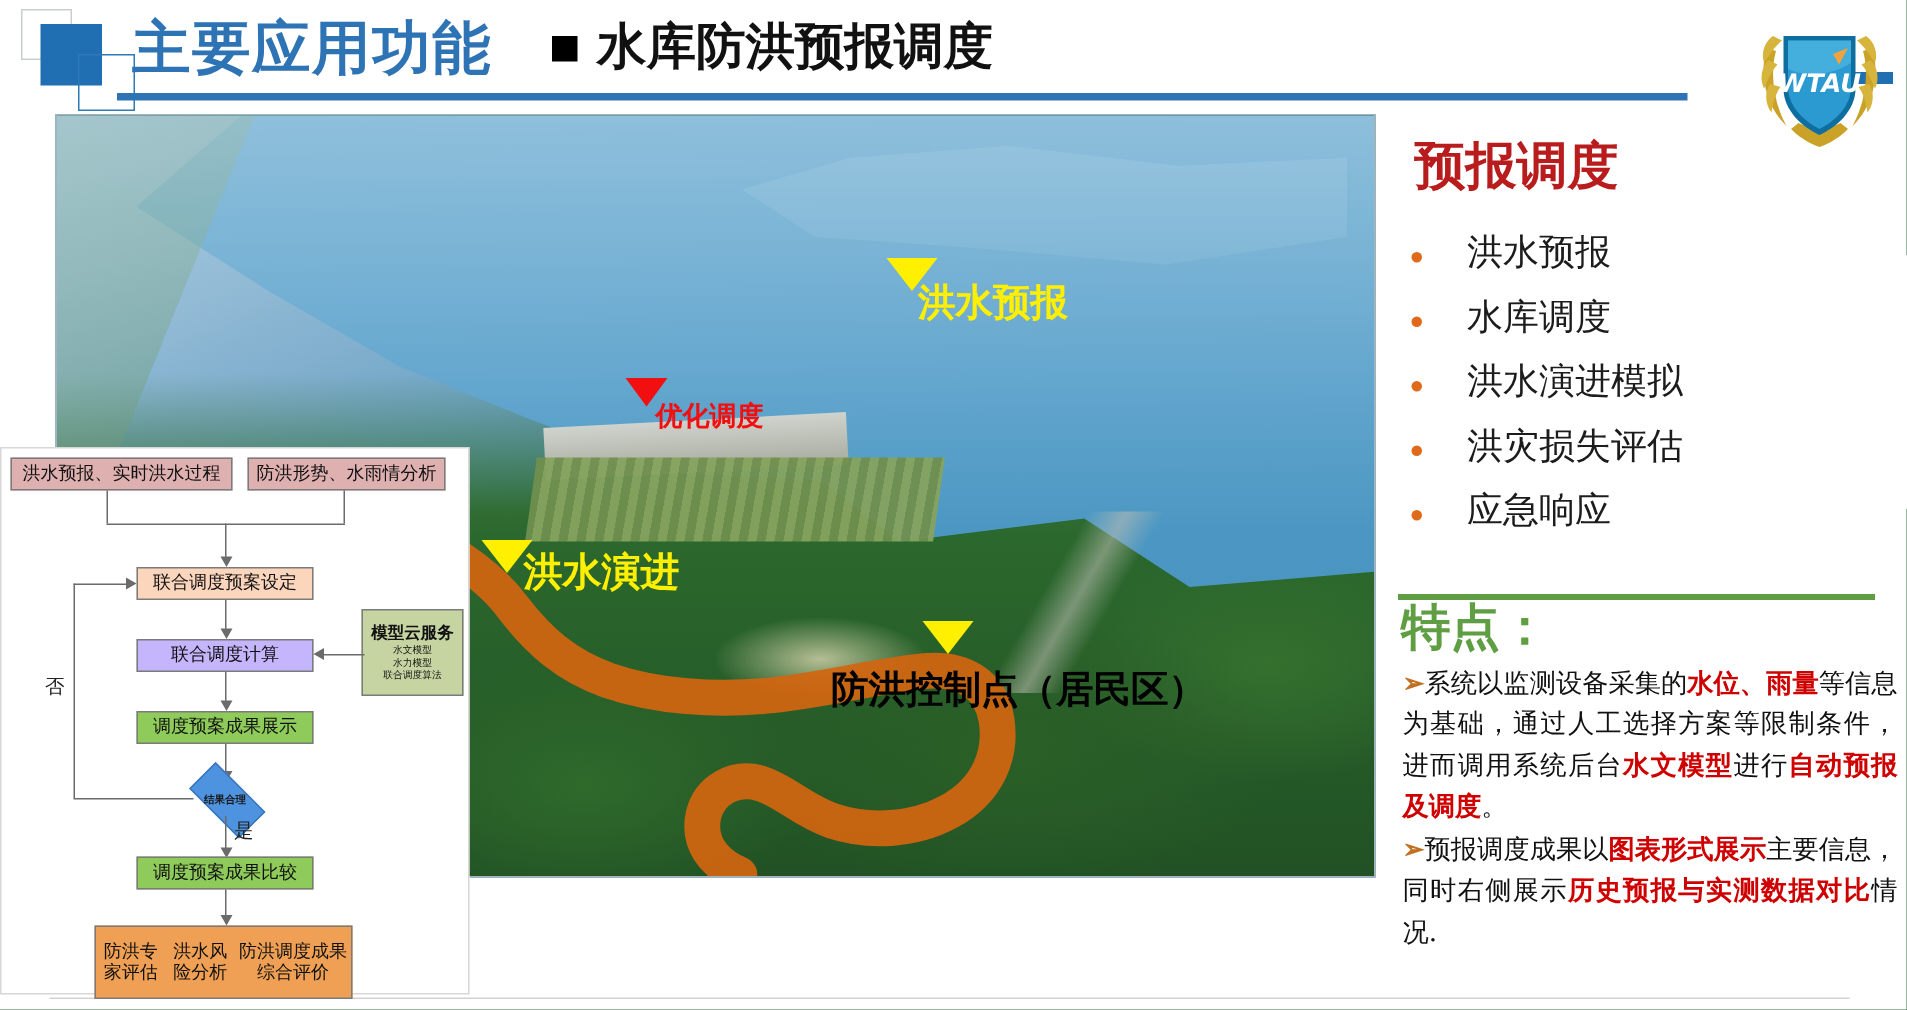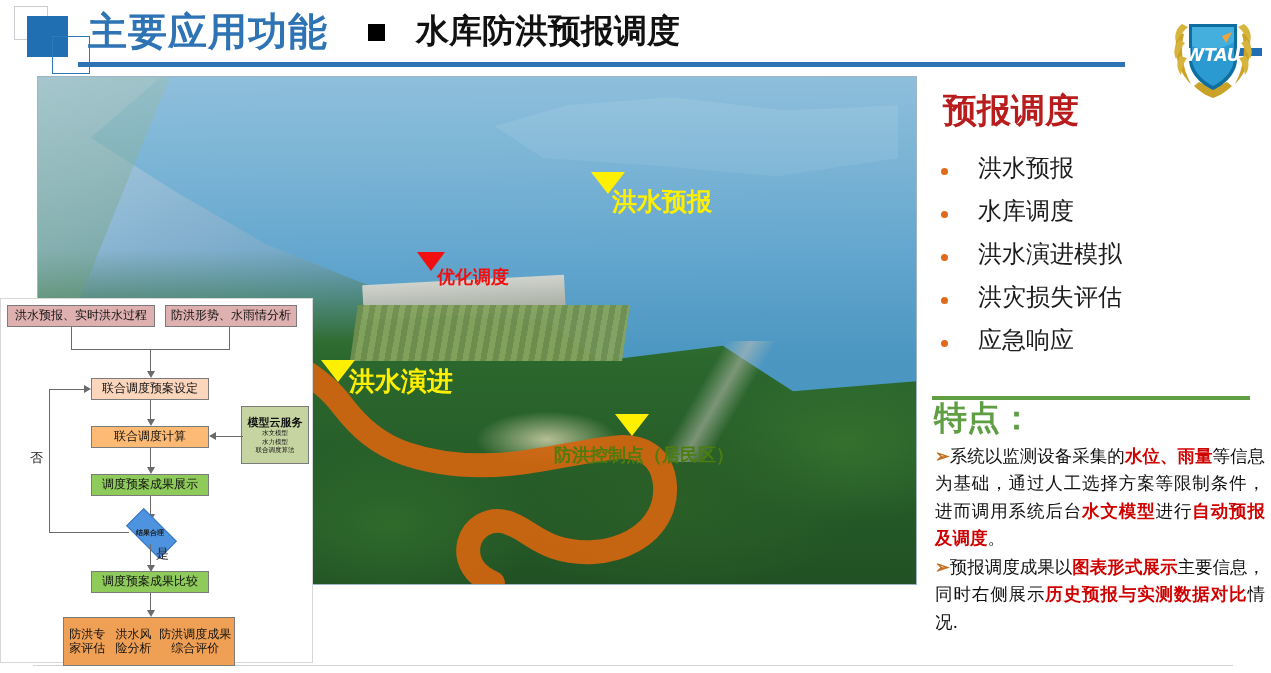--- a/index.html
+++ b/index.html
@@ -19,21 +19,21 @@
   .title-main{
     position:absolute;left:88px;top:5px;
     font-family:"DejaVu Serif","Liberation Serif",serif;
     font-size:39px;font-weight:700;color:#2e74b5;letter-spacing:1px;
     white-space:nowrap;
   }
   .title-bullet{
     position:absolute;left:368px;top:24px;width:17px;height:17px;background:#000;
   }
   .title-sub{
-    position:absolute;left:416px;top:9px;
+    position:absolute;left:398px;top:9px;
     font-family:"DejaVu Serif","Liberation Serif",serif;
     font-size:33px;font-weight:700;color:#111;white-space:nowrap;
   }
   .head-rule{
     position:absolute;left:78px;top:62px;width:1047px;height:5px;background:#2e74b5;
   }
   .foot-rule{
     position:absolute;left:33px;top:665px;width:1200px;height:1px;background:#d2d2d2;
   }
 
@@ -111,35 +111,35 @@
   }
 
   
   .m-forecast-tri{left:591px;top:172px;}
   .m-forecast-lb{left:612px;top:185px;font-size:25px;color:#ffef00;}
   .m-opt-tri{left:417px;top:252px;}
   .m-opt-lb{left:437px;top:265px;font-size:18px;color:#f10f0f;}
   .m-route-tri{left:321px;top:360px;}
   .m-route-lb{left:349px;top:364px;font-size:26px;color:#ffef00;}
   .m-ctrl-tri{left:615px;top:414px;}
-  .m-ctrl-lb{left:554px;top:443px;font-size:18px;color:#4d7c0f;}
+  .m-ctrl-lb{left:554px;top:443px;font-size:25px;color:#000000;}
 
   
   .flow{
     position:absolute;left:0px;top:298px;width:313px;height:365px;
     background:#ffffff;border:1px solid #d7d7d7;box-sizing:border-box;
   }
   .fbox{
     position:absolute;box-sizing:border-box;border:1px solid #7b7b7b;
     display:flex;align-items:center;justify-content:center;text-align:center;
     font-family:"DejaVu Sans","Liberation Sans",sans-serif;color:#111;line-height:1.12;
   }
   .fb-pink{background:#dfb0b0;}
   .fb-peach{background:#fbd6bd;}
-  .fb-lgreen{background:#fdba74;}
+  .fb-lgreen{background:#c4b5fd;}
   .fb-green{background:#8ecb5a;}
   .fb-orange{background:#f0a054;}
   .fb-olive{background:#c6d4a2;}
   .fline{position:absolute;background:#6b6b6b;}
   .farrow{position:absolute;width:0;height:0;border-left:4px solid transparent;border-right:4px solid transparent;border-top:7px solid #6b6b6b;}
   .farrow-r{position:absolute;width:0;height:0;border-top:4px solid transparent;border-bottom:4px solid transparent;border-left:7px solid #6b6b6b;}
   .farrow-l{position:absolute;width:0;height:0;border-top:4px solid transparent;border-bottom:4px solid transparent;border-right:7px solid #6b6b6b;}
   .diamond{
     position:absolute;background:#4d93e0;border:1px solid #3a78bb;
     transform:rotate(45deg);

